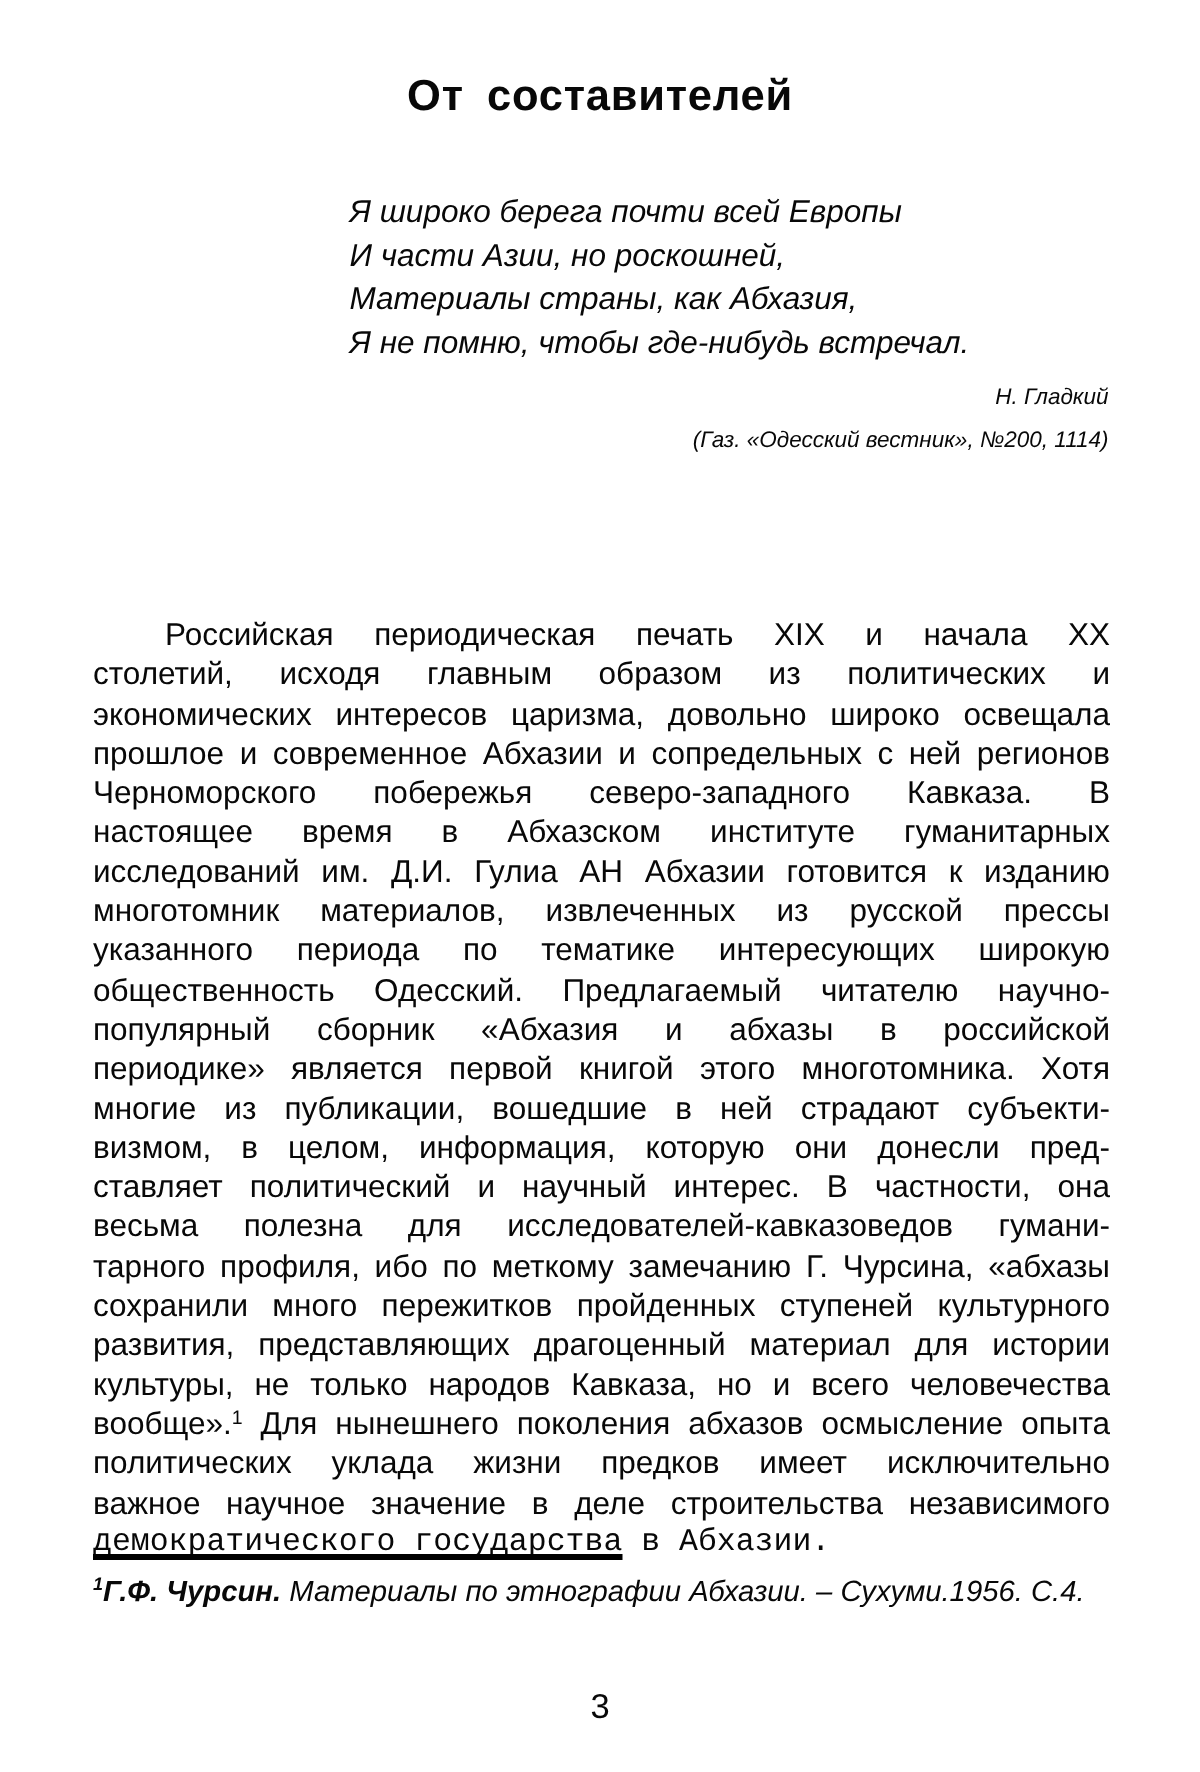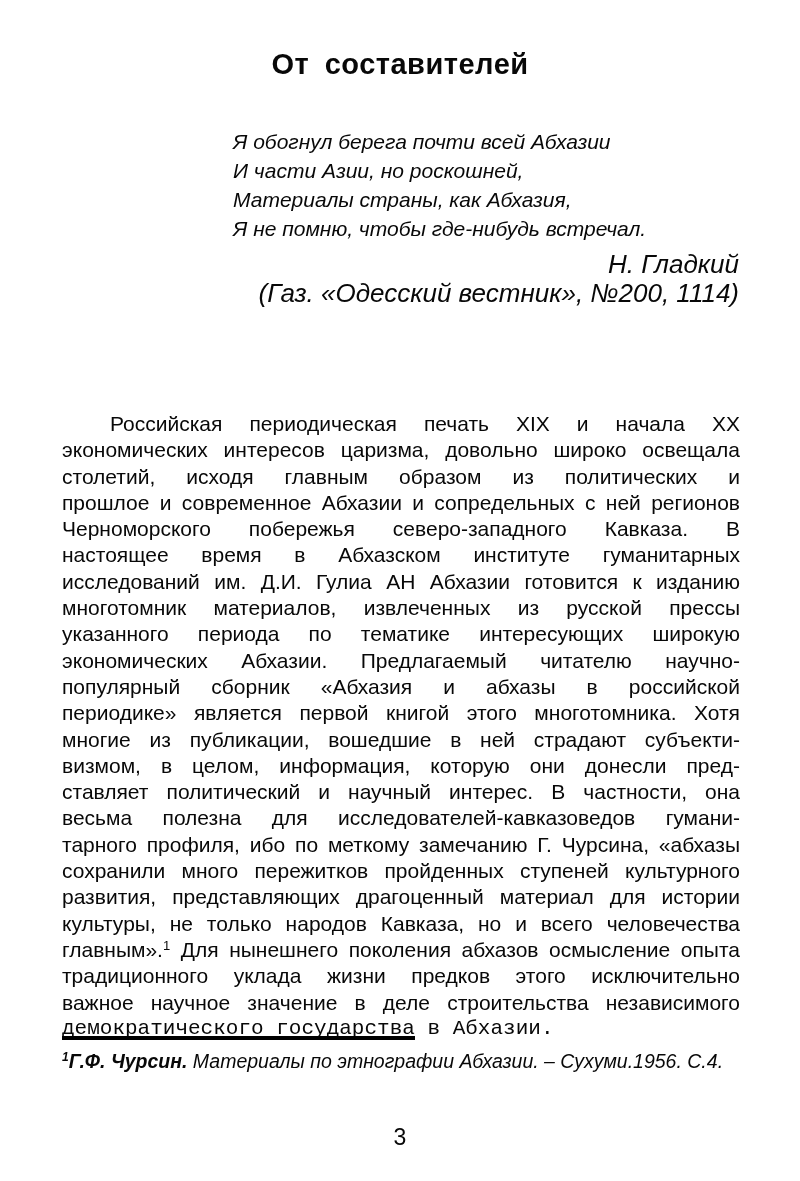--- a/index.html
+++ b/index.html
@@ -33,21 +33,21 @@
     font-size: 21px;
     line-height: 29px;
     white-space: nowrap;
   }
   .attribution {
     position: absolute;
     right: 61px;
     top: 250px;
     text-align: right;
     font-style: italic;
-    font-size: 26px;
+    font-size: 15px;
     line-height: 29px;
     white-space: nowrap;
   }
   .body-block {
     position: absolute;
     left: 62px;
     top: 394px;
     width: 678px;
     font-size: 21px;
     line-height: 26.3px;
@@ -101,54 +101,54 @@
   }
 </style>
 </head>
 <body>
 
 <div class="page">
 
   <h1 class="title">От составителей</h1>
 
   <div class="epigraph">
-    <div>Я обогнул берега почти всей Абхазии</div>
+    <div>Я широко берега почти всей Европы</div>
     <div>И части Азии, но роскошней,</div>
     <div>Материалы страны, как Абхазия,</div>
     <div>Я не помню, чтобы где-нибудь встречал.</div>
   </div>
 
   <div class="attribution">
     <div>Н. Гладкий</div>
     <div>(Газ. «Одесский вестник», №200, 1114)</div>
   </div>
 
   <div class="body-block">
     <div class="bl indent">Российская периодическая печать XIX и начала XX</div>
+    <div class="bl">столетий, исходя главным образом из политических и</div>
     <div class="bl">экономических интересов царизма, довольно широко освещала</div>
-    <div class="bl">столетий, исходя главным образом из политических и</div>
     <div class="bl">прошлое и современное Абхазии и сопредельных с ней регионов</div>
     <div class="bl">Черноморского побережья северо-западного Кавказа. В</div>
     <div class="bl">настоящее время в Абхазском институте гуманитарных</div>
     <div class="bl">исследований им. Д.И. Гулиа АН Абхазии готовится к изданию</div>
     <div class="bl">многотомник материалов, извлеченных из русской прессы</div>
     <div class="bl">указанного периода по тематике интересующих широкую</div>
-    <div class="bl">экономических Абхазии. Предлагаемый читателю научно-</div>
+    <div class="bl">общественность Одесский. Предлагаемый читателю научно-</div>
     <div class="bl">популярный сборник «Абхазия и абхазы в российской</div>
     <div class="bl">периодике» является первой книгой этого многотомника. Хотя</div>
     <div class="bl">многие из публикации, вошедшие в ней страдают субъекти-</div>
     <div class="bl">визмом, в целом, информация, которую они донесли пред-</div>
     <div class="bl">ставляет политический и научный интерес. В частности, она</div>
     <div class="bl">весьма полезна для исследователей-кавказоведов гумани-</div>
     <div class="bl">тарного профиля, ибо по меткому замечанию Г. Чурсина, «абхазы</div>
     <div class="bl">сохранили много пережитков пройденных ступеней культурного</div>
     <div class="bl">развития, представляющих драгоценный материал для истории</div>
     <div class="bl">культуры, не только народов Кавказа, но и всего человечества</div>
-    <div class="bl"><span>главным».</span><sup class="fnref">1</sup><span> Для нынешнего поколения абхазов осмысление опыта</span></div>
-    <div class="bl">традиционного уклада жизни предков этого исключительно</div>
+    <div class="bl"><span>вообще».</span><sup class="fnref">1</sup><span> Для нынешнего поколения абхазов осмысление опыта</span></div>
+    <div class="bl">политических уклада жизни предков имеет исключительно</div>
     <div class="bl">важное научное значение в деле строительства независимого</div>
     <div class="bl last">демократического государства в Абхазии.</div>
   </div>
 
   <div class="footnote-rule"></div>
 
   <div class="footnote"><sup class="fn-marker">1</sup><span class="fn-author">Г.Ф. Чурсин.</span><span> Материалы по этнографии Абхазии. – Сухуми.1956. С.4.</span></div>
 
   <div class="page-number">3</div>
 

